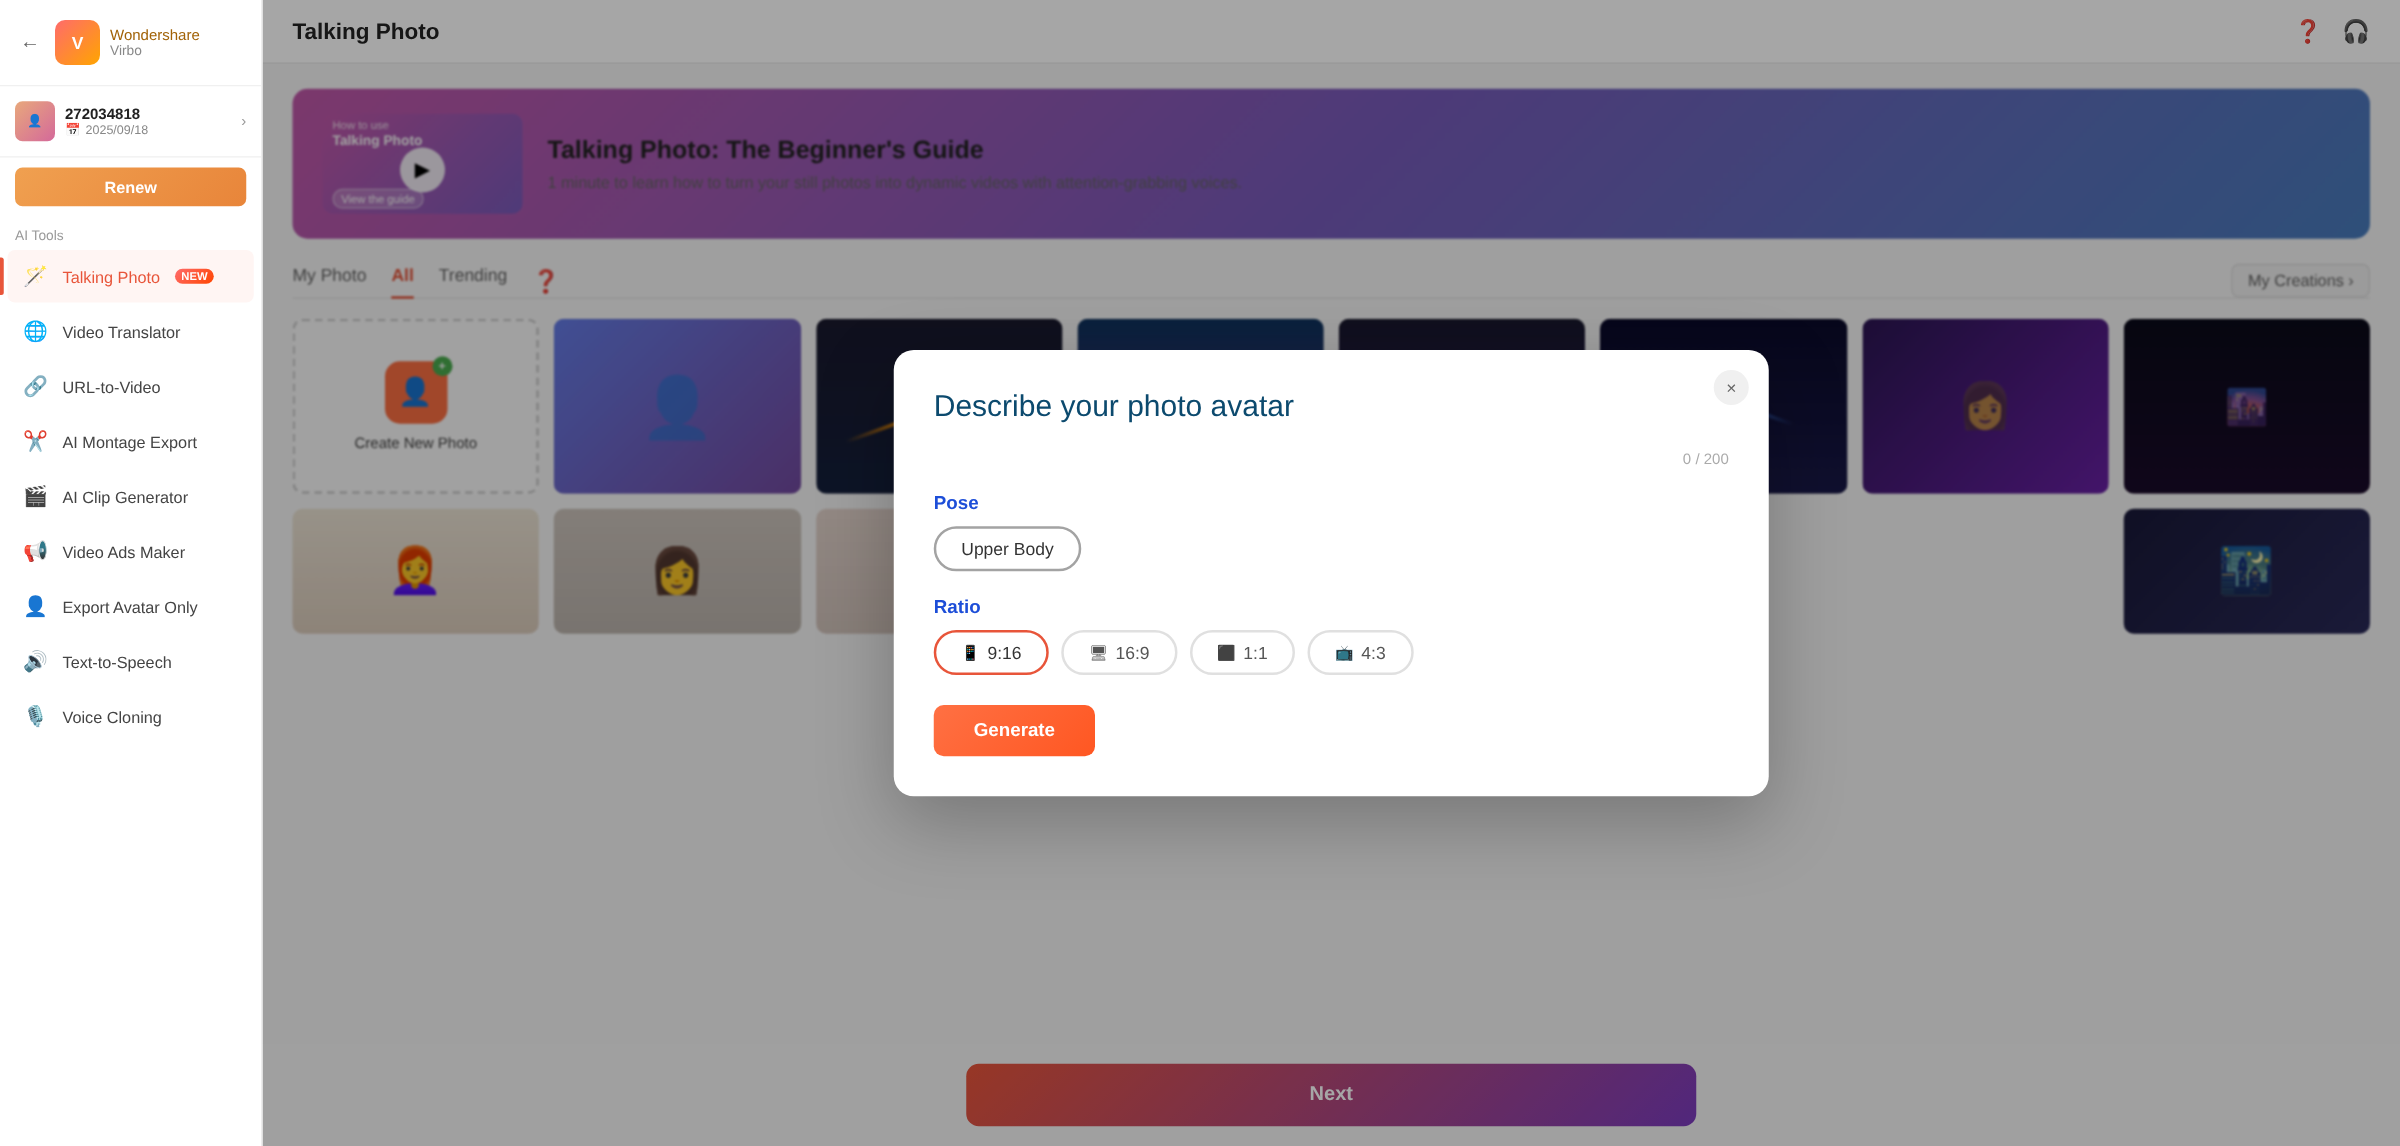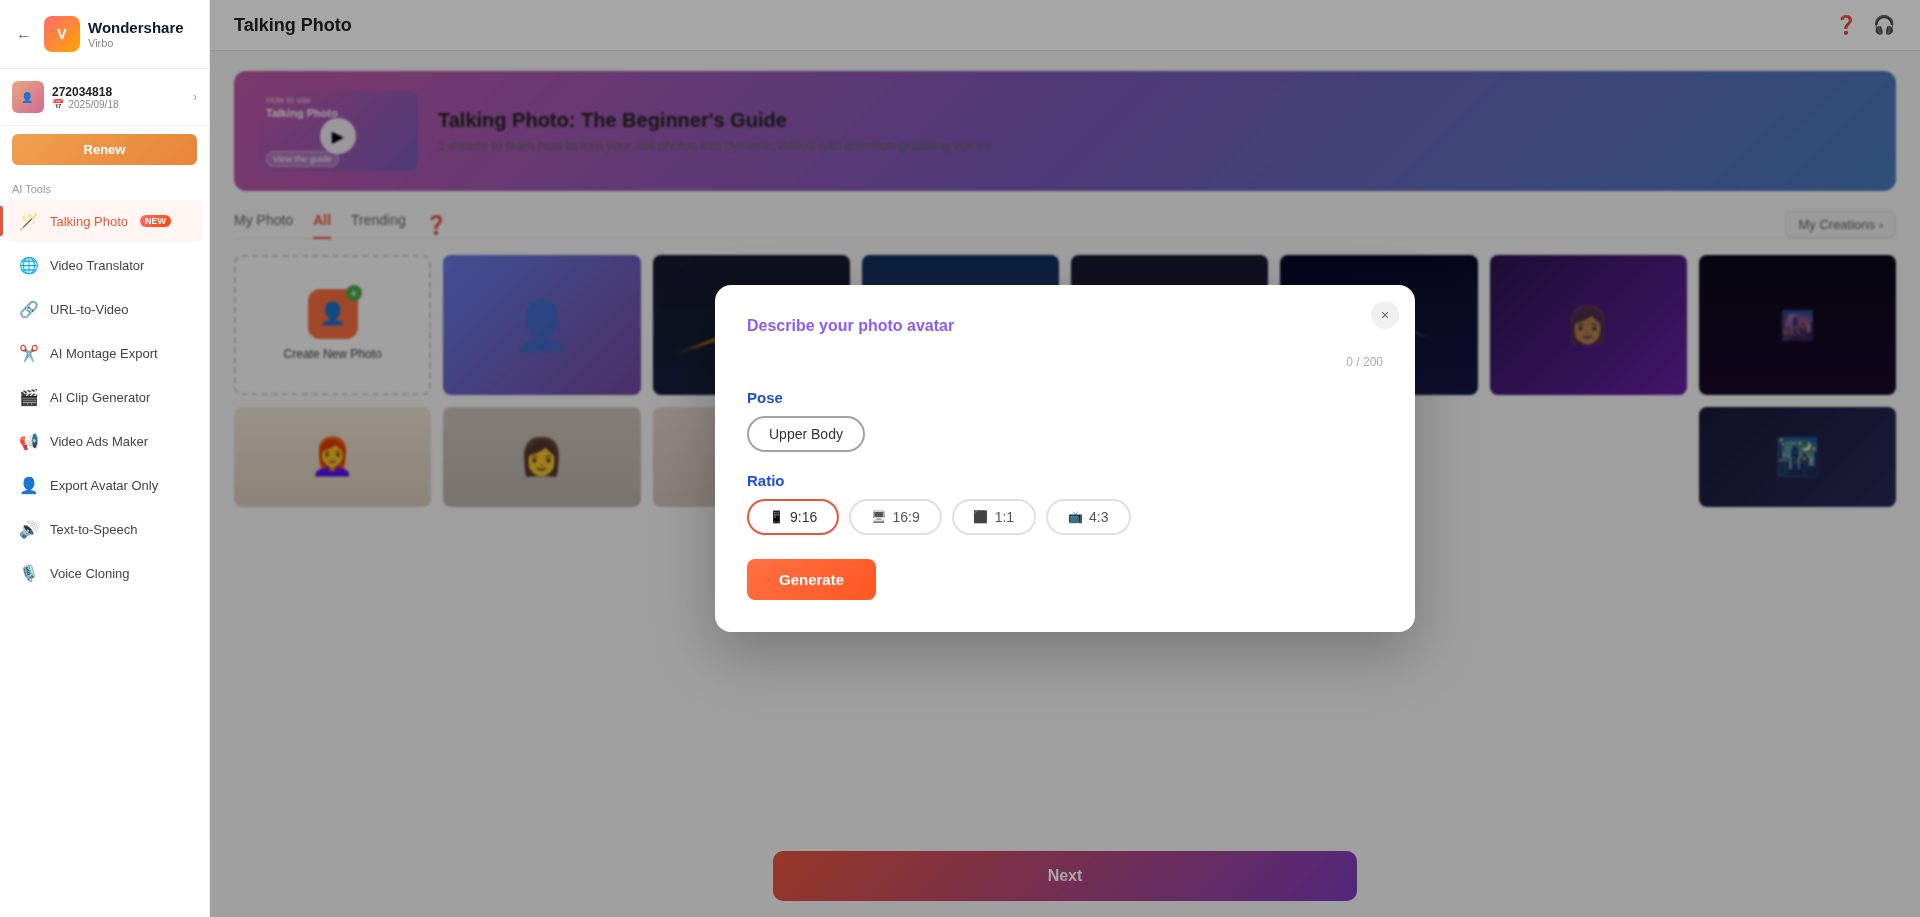--- a/index.html
+++ b/index.html
@@ -33,21 +33,21 @@
       height: 36px;
       border-radius: 8px;
       background: linear-gradient(135deg, #ff6b6b, #ffa500);
       display: flex;
       align-items: center;
       justify-content: center;
       color: white;
       font-weight: bold;
       font-size: 14px;
     }
-    .brand-name { font-size: 15px; font-weight: 700; color: #0f172a; line-height: 1.2; }
+    .brand-name { font-size: 12px; font-weight: 400; color: #a16207; line-height: 1.2; }
     .brand-sub { font-size: 11px; color: #888; }
     .user-section {
       padding: 12px;
       display: flex;
       align-items: center;
       gap: 8px;
       border-bottom: 1px solid #f0f0f0;
     }
     .user-avatar {
       width: 32px; height: 32px;
@@ -312,21 +312,21 @@
       top: 16px; right: 16px;
       width: 28px; height: 28px;
       border-radius: 50%;
       border: none;
       background: #f0f0f0;
       color: #666;
       font-size: 14px;
       cursor: pointer;
       display: flex; align-items: center; justify-content: center;
     }
-    .modal-title { font-size: 16px; font-weight: 700; color: #8b5cf6; margin-bottom: 20px; }
+    .modal-title { font-size: 24px; font-weight: 400; color: #0c4a6e; margin-bottom: 20px; }
     .modal-textarea {
       width: 100%;
       height: 140px;
       border: 1px solid #e0e0e0;
       border-radius: 8px;
       padding: 14px;
       font-size: 14px;
       color: #aaa;
       resize: none;
       outline: none;

